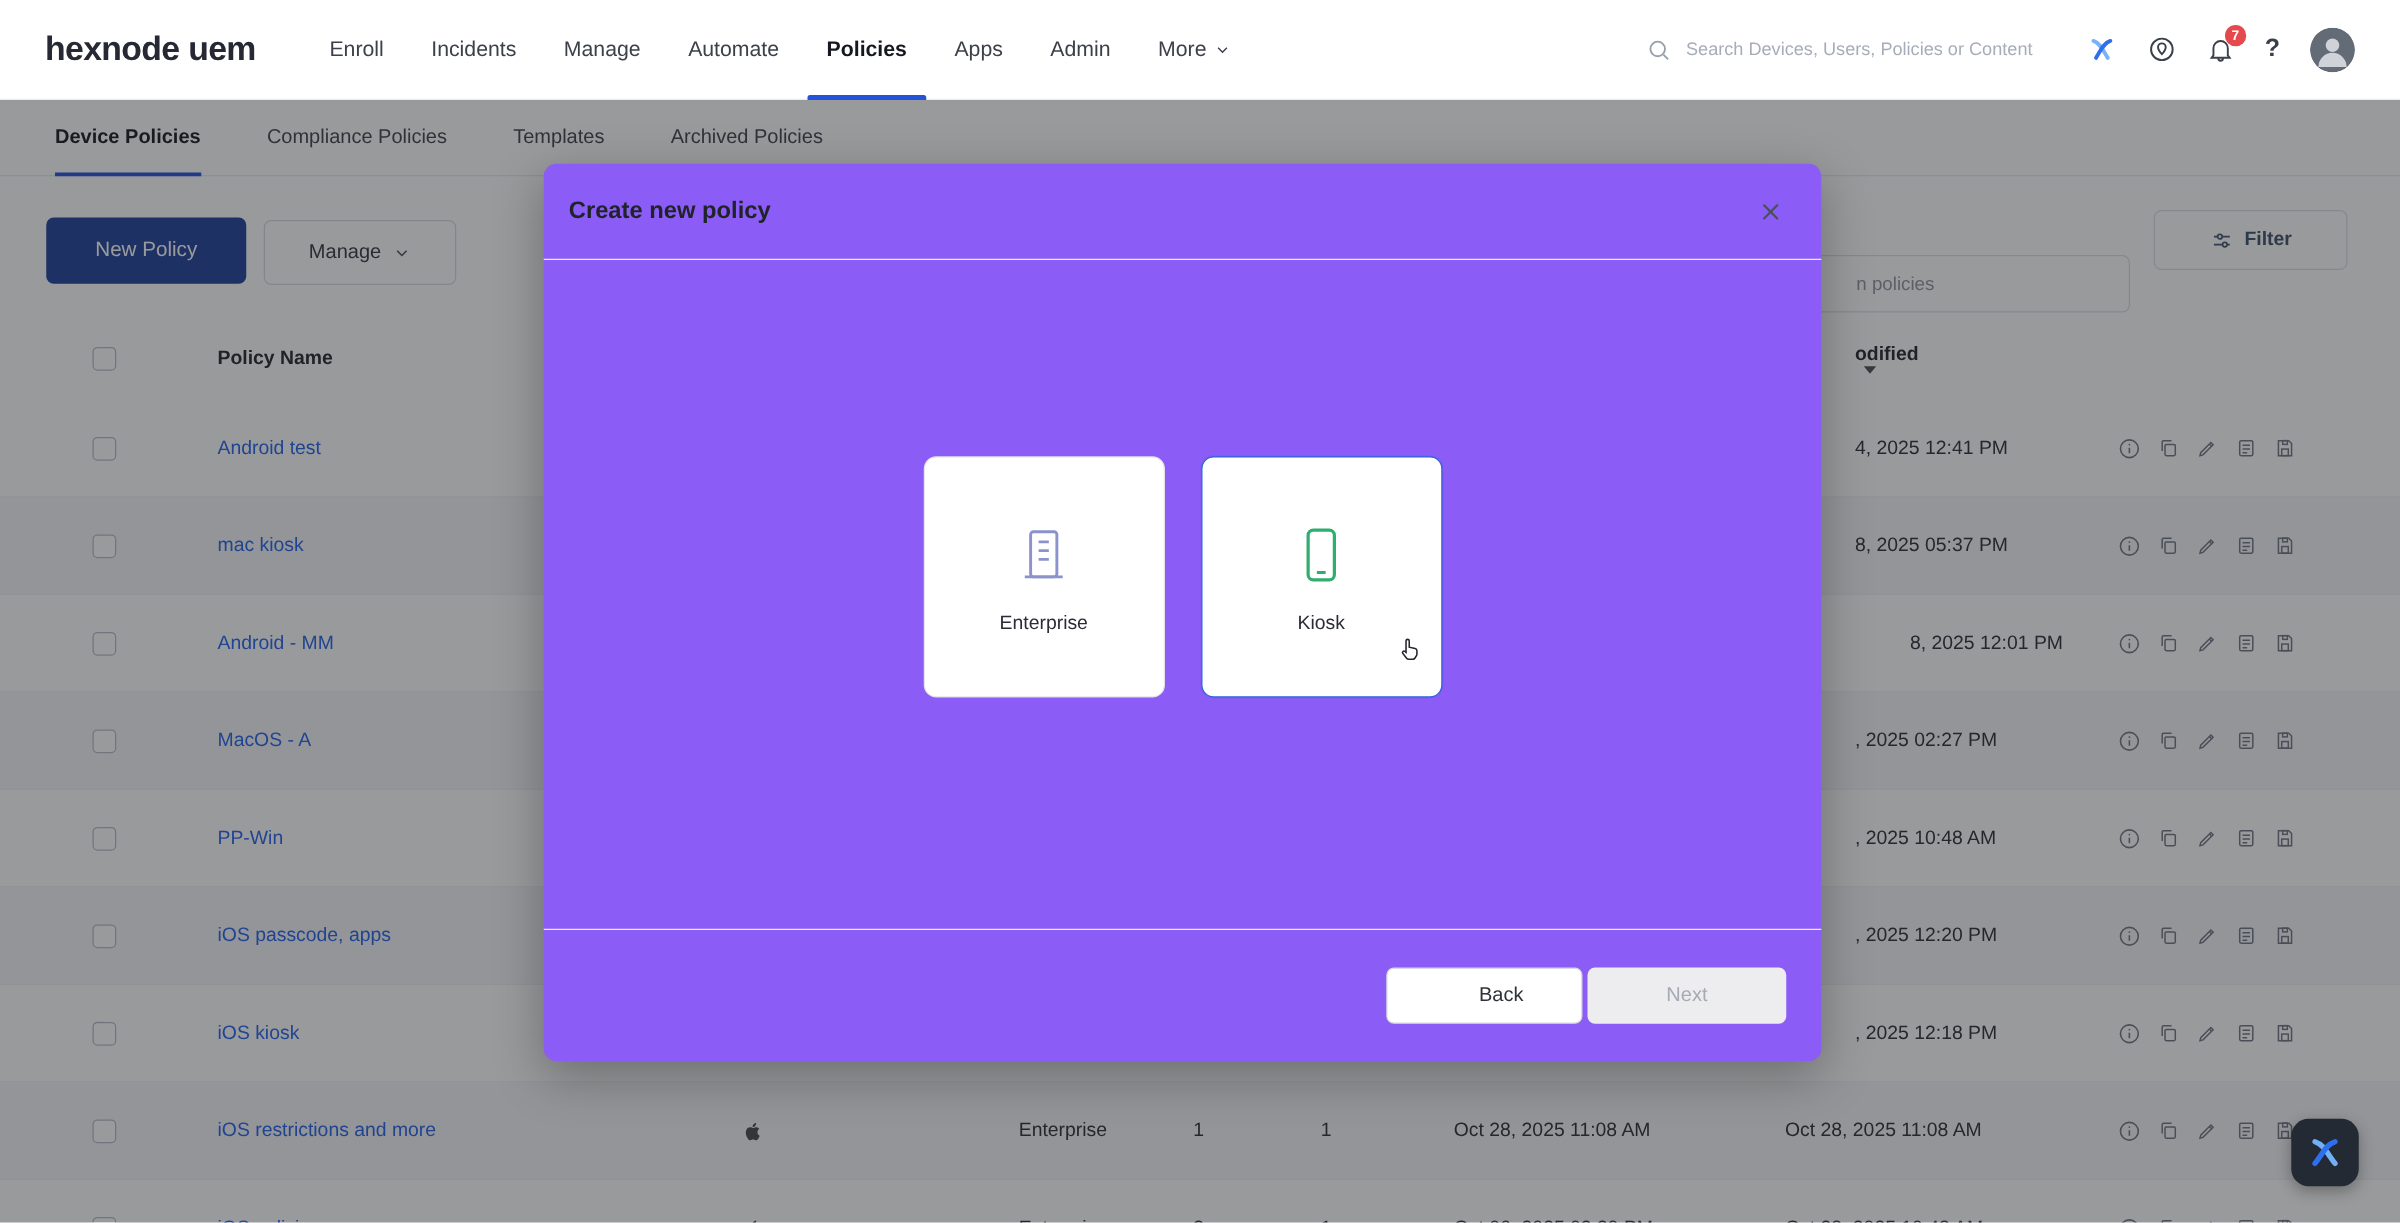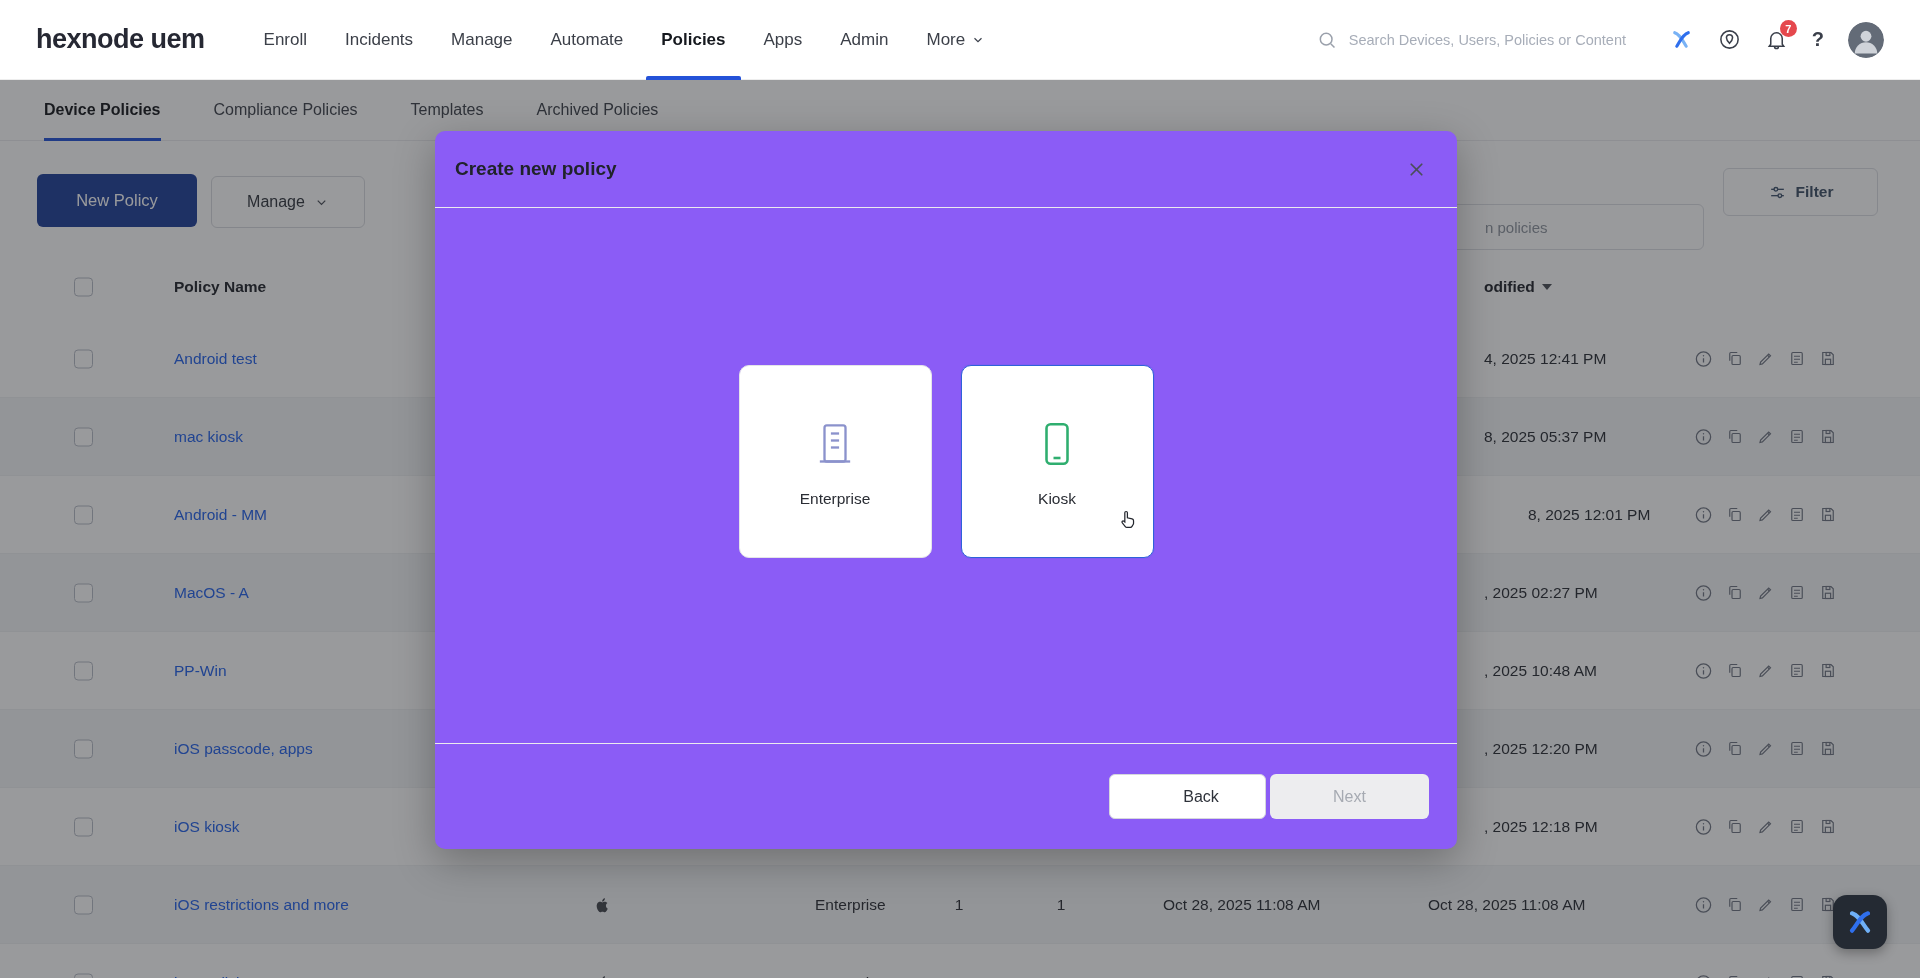--- a/index.html
+++ b/index.html
@@ -38,21 +38,21 @@
 
   
   .btn-new{position:absolute;left:37px;top:174px;width:160px;height:53px;background:#20409a;color:#fff;font-size:16.5px;border:none;border-radius:6px;}
   .btn-manage{position:absolute;left:211px;top:176px;width:152px;height:50px;background:#fff;border:1px solid #d9dbe0;border-radius:6px;color:#33373f;font-size:16px;display:flex;align-items:center;justify-content:center;gap:9px;cursor:pointer;}
   .search-policies{position:absolute;left:1384px;top:168px;width:320px;height:46px;background:#fff;border:1px solid #dcdee3;border-radius:6px;display:flex;align-items:center;padding-left:100px;box-sizing:border-box;color:#8f959f;font-size:15px;cursor:text;margin-top:36px;}
   .btn-filter{position:absolute;left:1723px;top:168px;width:153px;height:46px;background:#fff;border:1px solid #dcdee3;border-radius:6px;display:flex;align-items:center;justify-content:center;gap:9px;color:#3f5066;font-size:15.5px;font-weight:600;cursor:pointer;}
 
   
   .thead{position:absolute;left:0;right:0;top:254px;height:66px;border-bottom:1px solid #e4e6ea;}
   .th{position:absolute;top:50%;transform:translateY(-50%);font-size:15.5px;font-weight:700;color:#23262d;}
-  .th-modified{display:flex;align-items:center;cursor:pointer;}
+  .th-modified{display:flex;align-items:flex-start;cursor:pointer;flex-direction:column;}
   .sort-desc{display:inline-block;margin-left:7px;width:0;height:0;border-left:5px solid transparent;border-right:5px solid transparent;border-top:6px solid #4c4f57;}
   .trows{position:absolute;top:320px;left:0;right:0;}
   .trow{position:relative;height:77px;border-bottom:1px solid #eef0f2;background:#fff;}
   .trow.striped{background:#f5f6f8;}
   .cell{position:absolute;top:50%;transform:translateY(-50%);}
   .cb{width:19px;height:19px;border:1.5px solid #b7bcc6;border-radius:4px;background:#fff;box-sizing:border-box;cursor:pointer;}
   .pname{color:#2563eb;font-size:15.5px;text-decoration:none;}
   .ptype{font-size:15.5px;color:#2c2f36;}
   .cnt{font-size:15.5px;color:#2c2f36;width:24px;text-align:center;}
   .date{font-size:15.5px;color:#2b2e35;font-weight:500;white-space:nowrap;}

